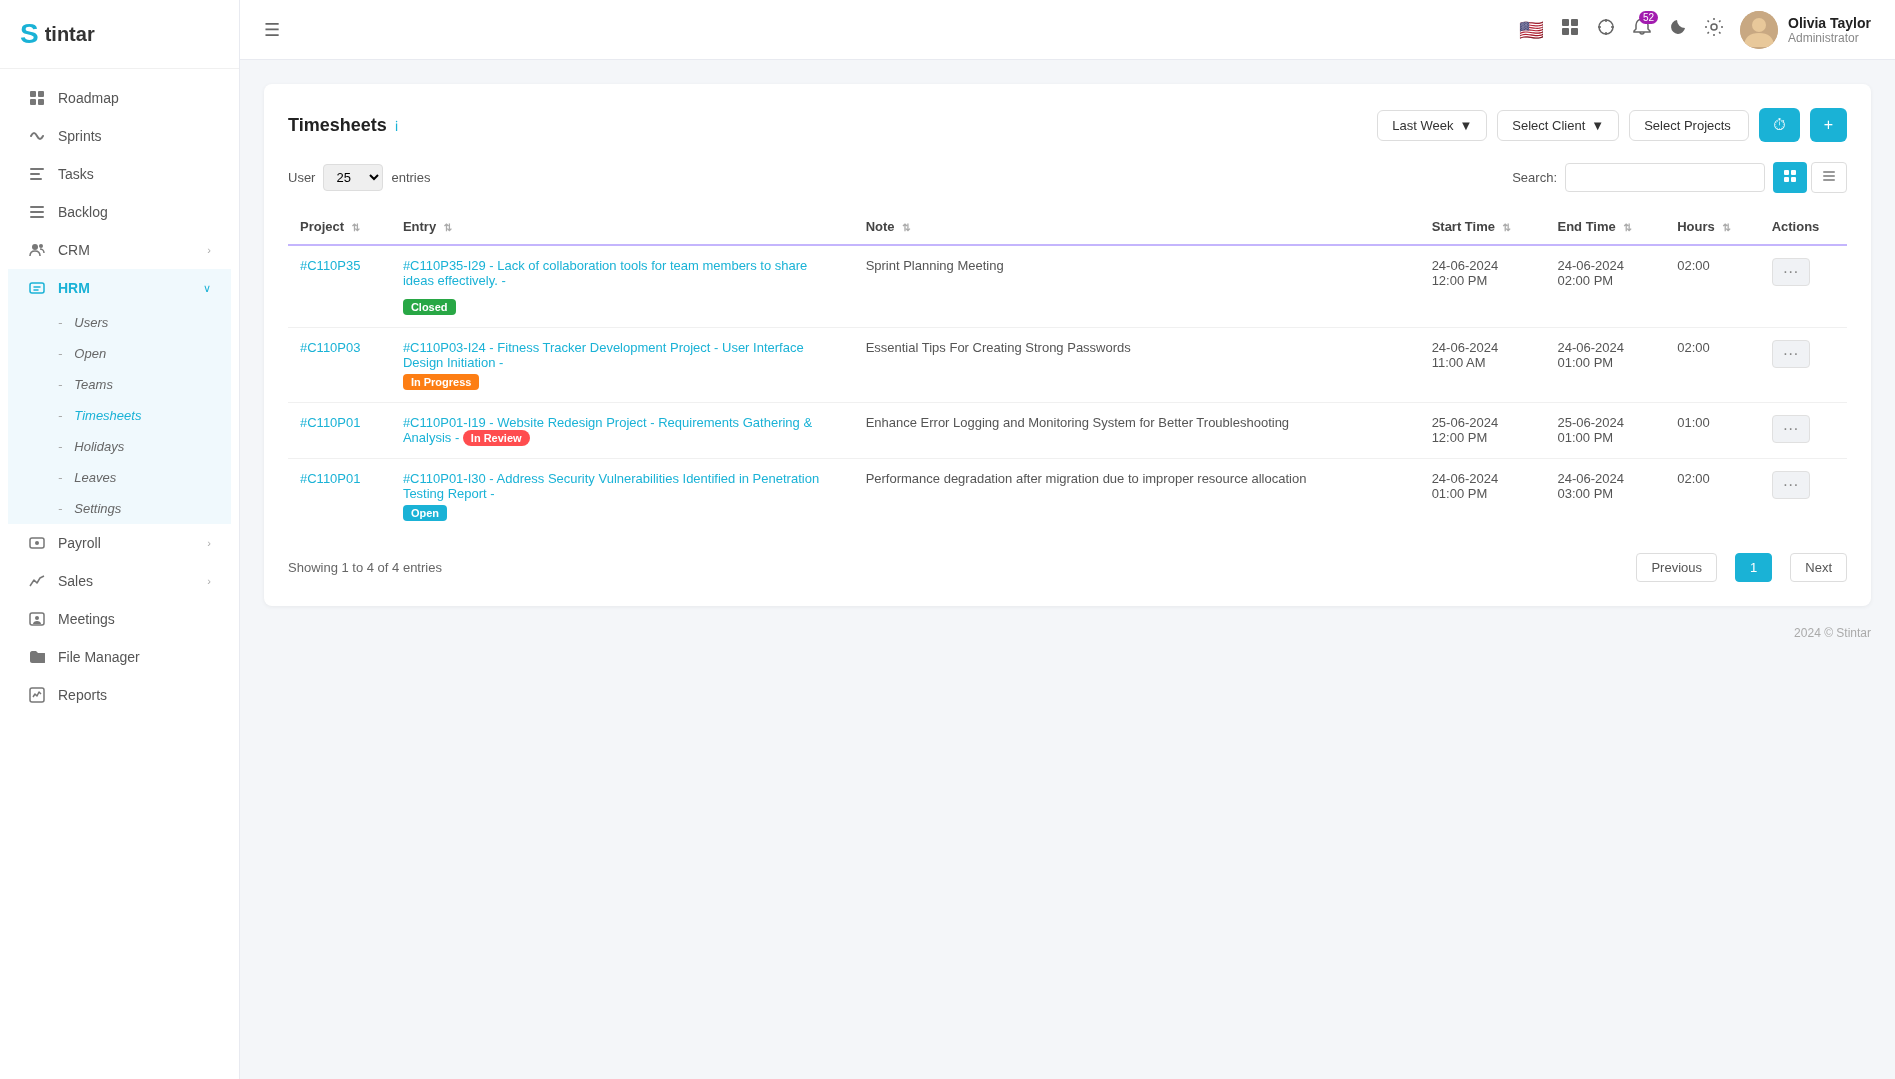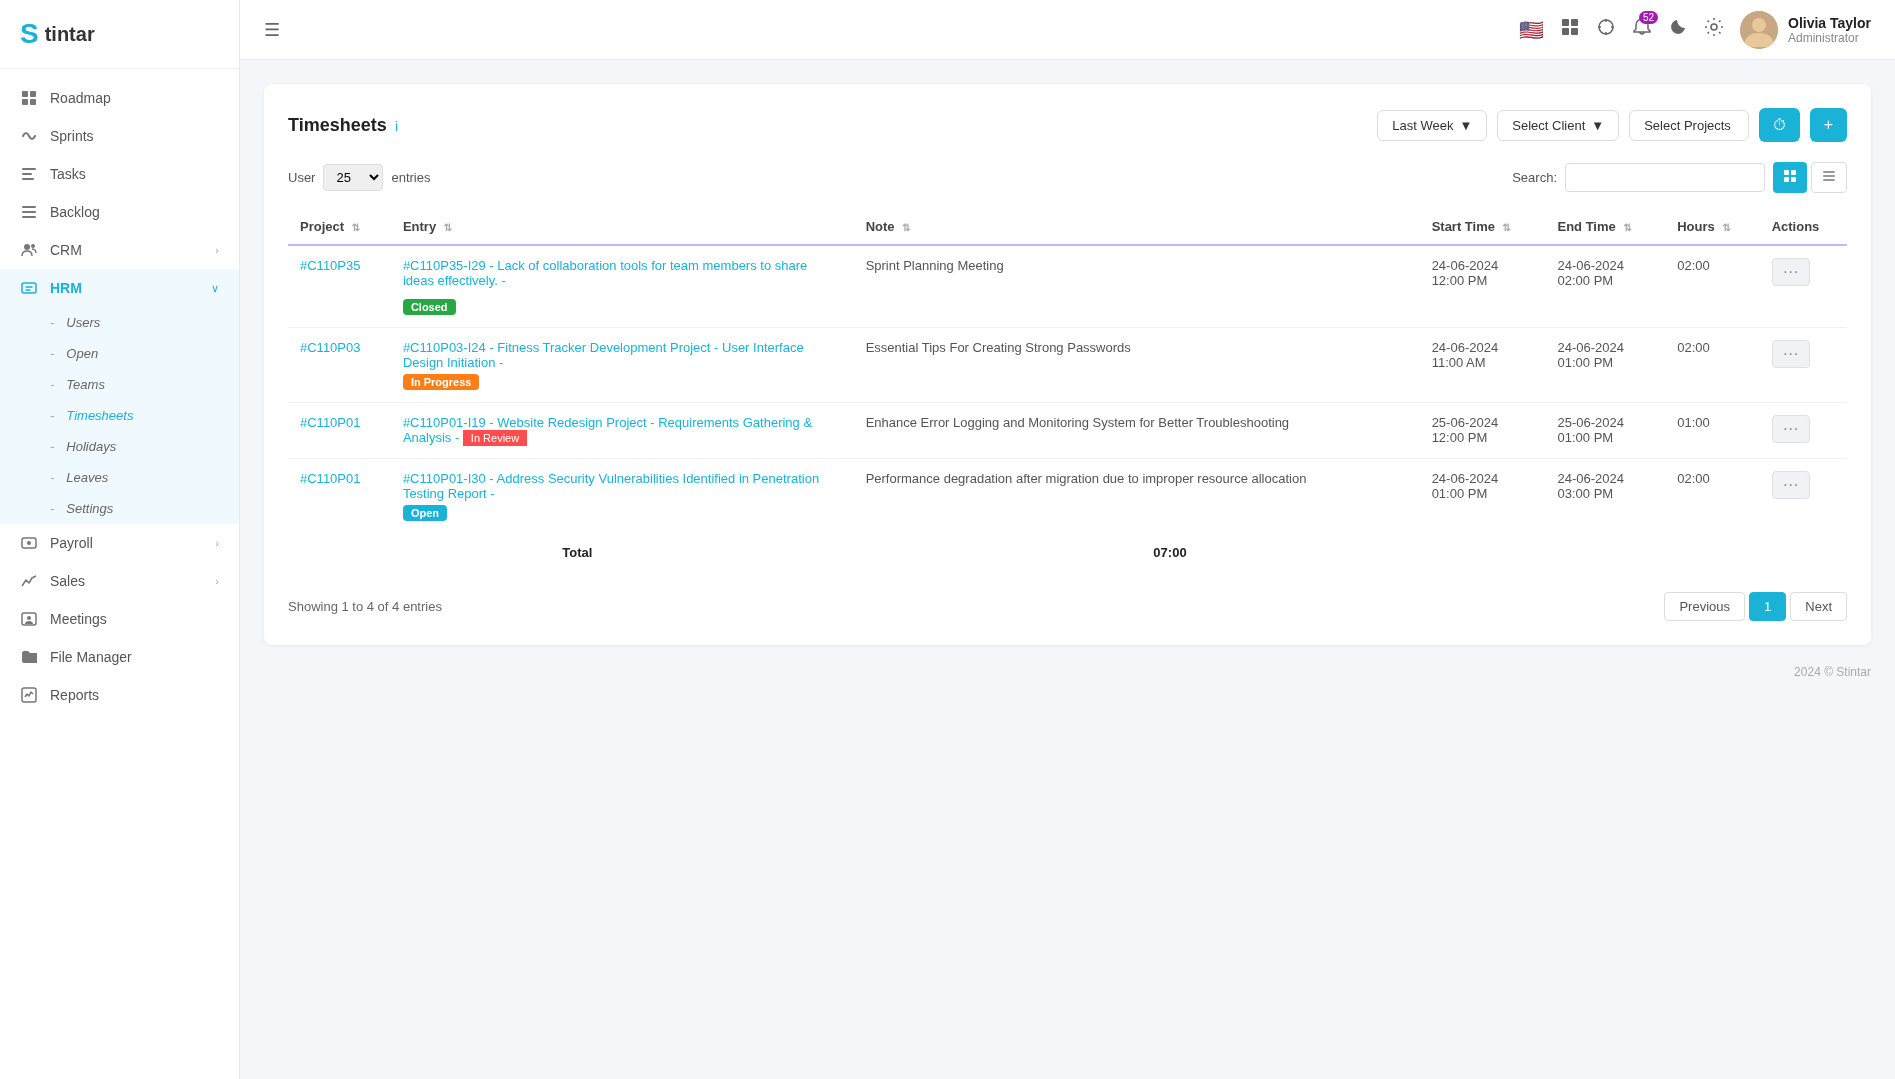--- a/index.html
+++ b/index.html
@@ -2,21 +2,21 @@
 <html><head>
   <meta charset="utf-8">
   <style>
     * { box-sizing: border-box; margin: 0; padding: 0; }
     body { font-family: 'Segoe UI', Arial, sans-serif; background: #f4f6f9; display: flex; height: 100vh; overflow: hidden; font-size: 14px; }
 
     
     .sidebar { width: 240px; background: #fff; border-right: 1px solid #e8eaf0; display: flex; flex-direction: column; height: 100vh; overflow-y: auto; flex-shrink: 0; }
     .sidebar-logo { padding: 18px 20px; border-bottom: 1px solid #f0f0f0; }
     .sidebar-logo .logo-text { font-size: 22px; font-weight: 700; color: #1ab2d6; display: flex; align-items: center; gap: 6px; }
-    .sidebar-nav { flex: 1; padding: 10px 0; }
+    .sidebar-nav { flex: 1; padding: 10px 8px; }
     .nav-item { display: flex; align-items: center; padding: 10px 20px; cursor: pointer; color: #555; font-size: 14px; gap: 12px; border-radius: 0; position: relative; }
     .nav-item .nav-icon { width: 18px; height: 18px; display: flex; align-items: center; justify-content: center; flex-shrink: 0; }
     .nav-item .arrow { margin-left: auto; font-size: 11px; color: #aaa; }
     .nav-sub-item { padding: 8px 20px 8px 0; cursor: pointer; color: #666; font-size: 13px; display: flex; align-items: center; gap: 8px; font-style: italic; }
     .nav-sub-item.active { color: #1ab2d6; }
     .nav-sub-item::before { content: '-'; margin-right: 4px; color: #aaa; }
     .hrm-section { background: #f0f9fd; }
 
     
     .main-content { flex: 1; display: flex; flex-direction: column; overflow: hidden; }
@@ -59,31 +59,31 @@
     
     table { width: 100%; border-collapse: collapse; font-size: 13px; }
     th { text-align: left; padding: 10px 12px; color: #444; font-weight: 600; border-bottom: 2px solid #c4b5fd; white-space: nowrap; cursor: pointer; }
     th .sort-icon { margin-left: 4px; color: #aaa; font-size: 10px; }
     td { padding: 12px 12px; vertical-align: top; border-bottom: 1px solid #f0f0f0; color: #444; }
     tr:last-child td { border-bottom: none; }
     .project-link { color: #1ab2d6; text-decoration: none; font-weight: 500; white-space: nowrap; }
     .entry-text { color: #1ab2d6; font-size: 13px; }
     .badge-closed { background: #28a745; color: #fff; border-radius: 4px; padding: 2px 8px; font-size: 11px; font-weight: 600; display: inline-block; margin-top: 11px; }
     .badge-inprogress { background: #fd7e14; color: #fff; border-radius: 4px; padding: 2px 8px; font-size: 11px; font-weight: 600; display: inline-block; margin-top: 4px; }
-    .badge-inreview { background: #ff4d4f; color: #fff; border-radius: 0; padding: 2px 8px; font-size: 11px; font-weight: 400; display: inline-block; margin-top: 0px; }
+    .badge-inreview { background: #ff4d4f; color: #fff; border-radius: 8px; padding: 2px 8px; font-size: 11px; font-weight: 700; display: inline-block; margin-top: 0px; }
     .badge-open { background: #1ab2d6; color: #fff; border-radius: 4px; padding: 2px 8px; font-size: 11px; font-weight: 600; display: inline-block; margin-top: 4px; }
     .note-text { font-size: 13px; color: #555; }
     .time-text { font-size: 13px; color: #555; white-space: nowrap; }
     .hours-text { font-size: 13px; color: #555; font-weight: 500; }
     .actions-btn { background: #f0f2f5; border: 1px solid #e0e0e0; border-radius: 4px; padding: 4px 10px; cursor: pointer; color: #888; font-size: 16px; }
 
     
     .pagination-row { display: flex; align-items: center; justify-content: space-between; margin-top: 20px; }
     .showing-text { font-size: 13px; color: #666; }
-    .pagination { display: flex; align-items: center; gap: 4px; justify-content: center; }
+    .pagination { display: flex; align-items: center; gap: 18px; justify-content: center; }
     .page-btn { background: #fff; border: 1px solid #ddd; border-radius: 4px; padding: 6px 14px; cursor: pointer; font-size: 13px; color: #555; }
     .page-btn.active { background: #1ab2d6; border-color: #1ab2d6; color: #fff; }
     .footer-text { text-align: right; font-size: 12px; color: #aaa; margin-top: 20px; }
 
     
     .flag-icon { font-size: 20px; cursor: pointer; }
 
     
     .hrm-parent { color: #1ab2d6; background: #f0f9fd; }
   </style>
@@ -484,30 +484,20 @@
     <td>
       <span class="hours-text">02:00</span>
     </td>
     <td>
       <button class="actions-btn">···</button>
     </td>
   </tr>
           </tbody>
       </table>
 
-      <table style="width:100%; border-collapse:collapse;">
-        <tbody>
-            <tr>
-          <td style="padding:12px; width:calc(100% - 260px);"></td>
-          <td style="padding:12px; font-weight:700; color:#222; white-space:nowrap;">Total</td>
-          <td style="padding:12px; font-weight:700; color:#222; white-space:nowrap;">07:00</td>
-          <td style="padding:12px; width:80px;"></td>
-        </tr>
-      </tbody>
-        </table>
 
       <div class="pagination-row">
         <span class="showing-text">Showing 1 to 4 of 4 entries</span>
         <div class="pagination">
           <button class="page-btn">Previous</button>
           <button class="page-btn active">1</button>
           <button class="page-btn">Next</button>
         </div>
       </div>
     </div>

